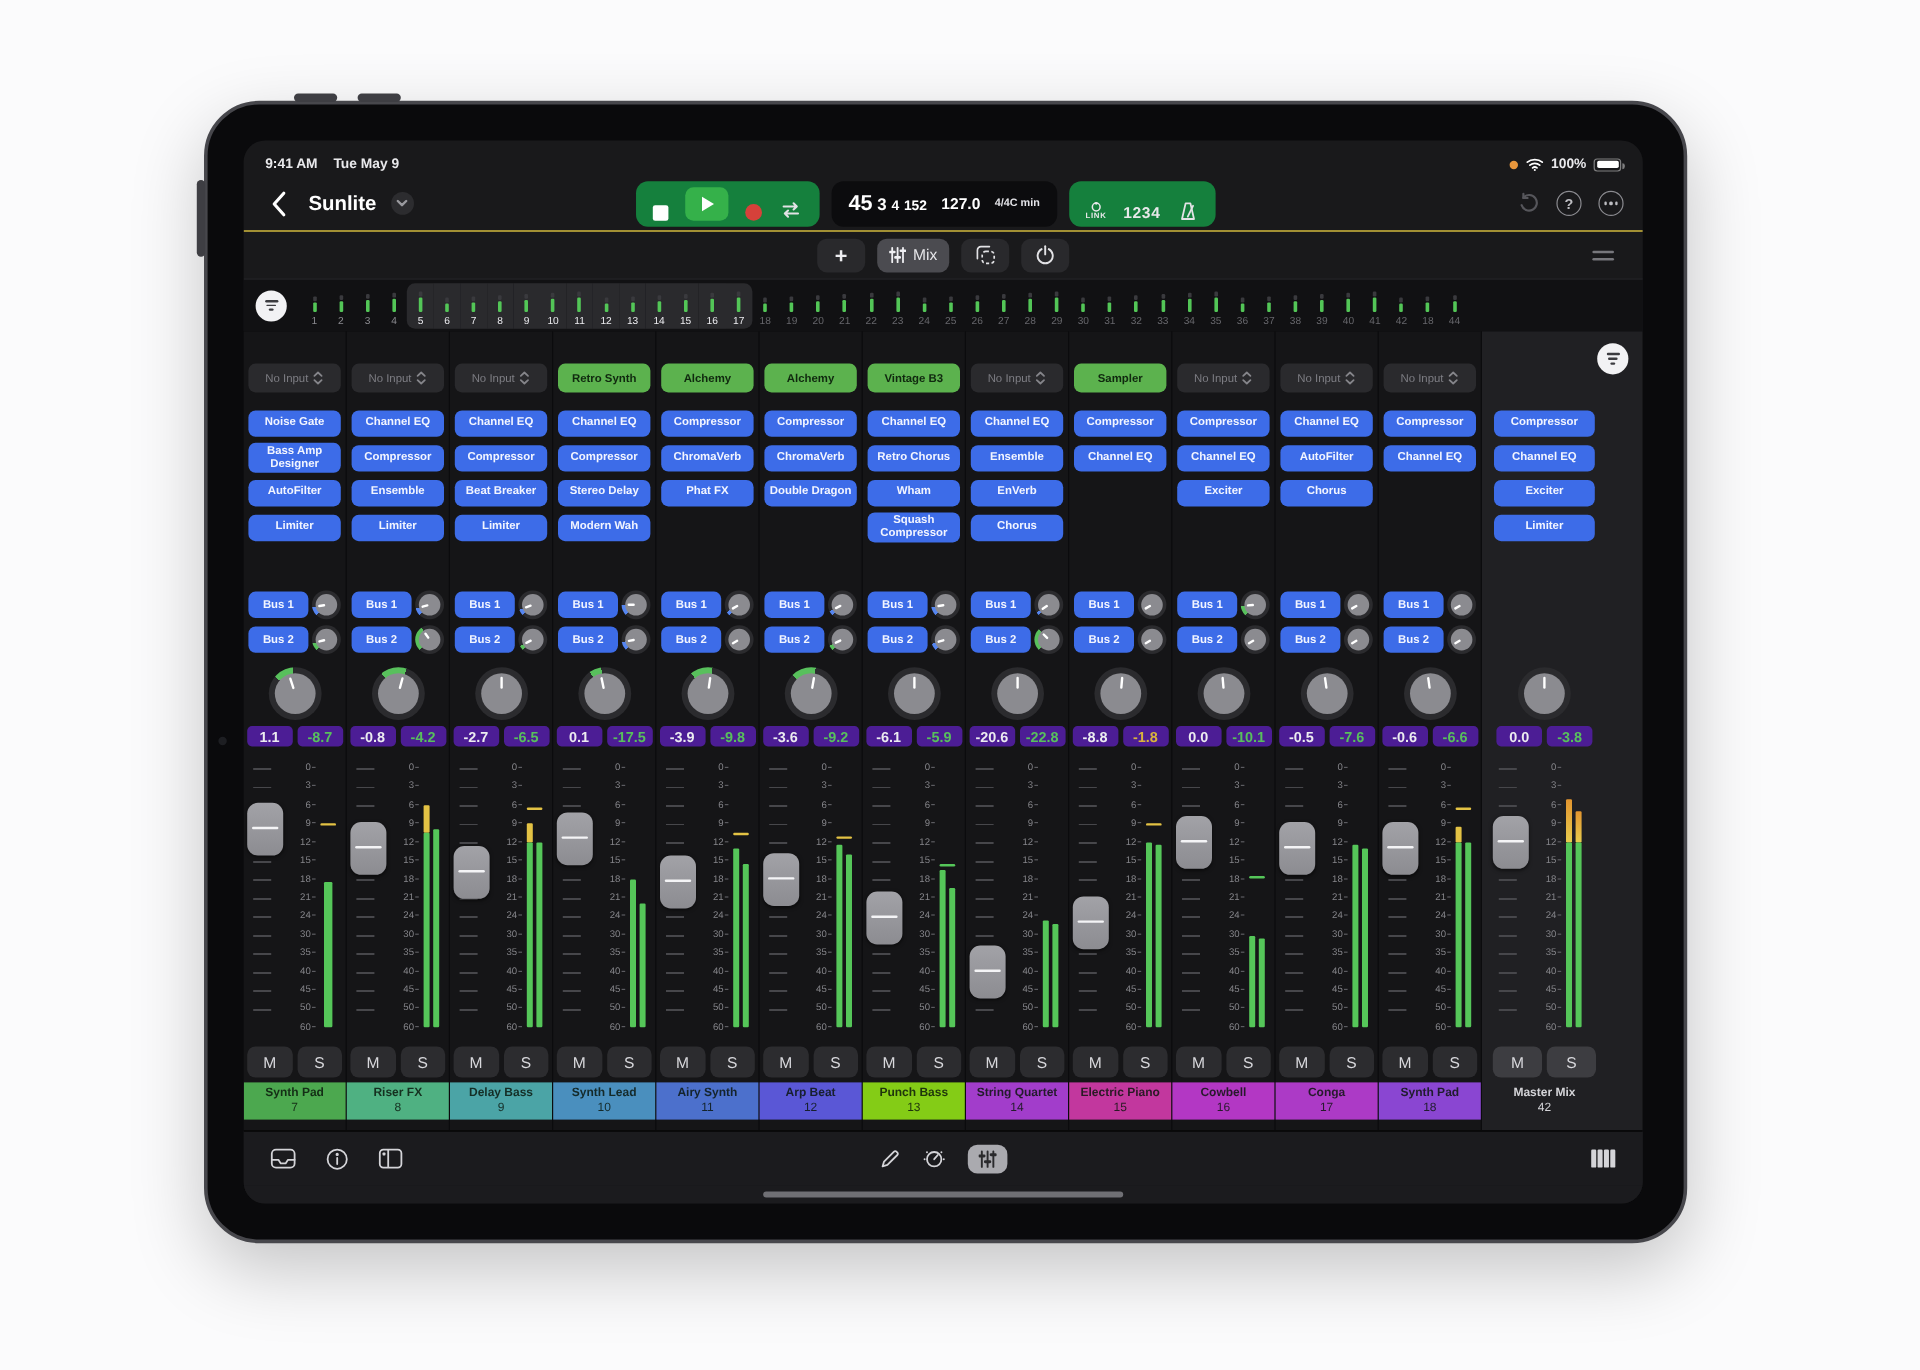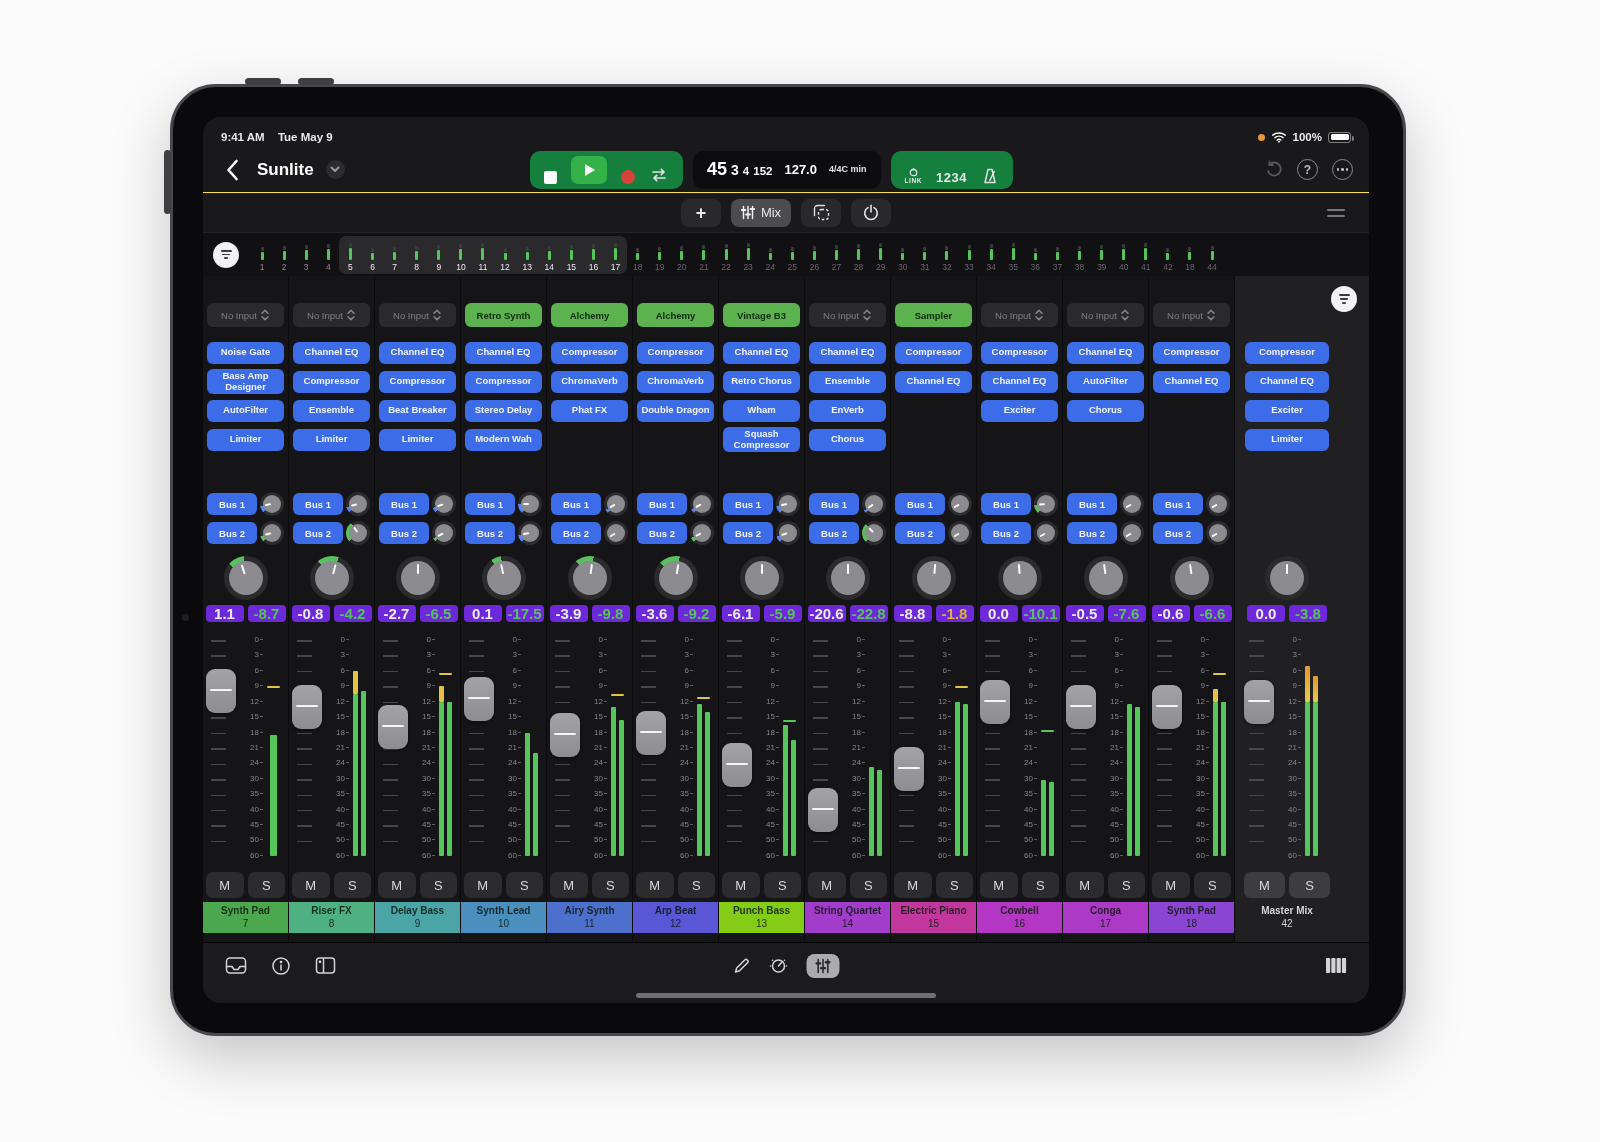--- a/index.html
+++ b/index.html
@@ -105,21 +105,21 @@
              display:flex; align-items:center; justify-content:center; }
   .knob-wrap { position:relative; width:24px; height:24px; border-radius:50%; }
   .knob-inner { position:absolute; left:3px; top:3px; width:18px; height:18px; border-radius:50%; background:#8b8b90; }
   .knob-ind { position:absolute; left:calc(50% - 1px); top:2px; width:2px; height:6px; background:#fff; border-radius:1px; transform-origin:50% 7px; }
 
   .pan-wrap { position:absolute; top:280px; left:50%; transform:translateX(-50%); width:44px; height:44px; border-radius:50%; }
   .pan-inner { position:absolute; left:5px; top:5px; width:34px; height:34px; border-radius:50%; background:#8b8b90; }
   .pan-ind { position:absolute; left:calc(50% - 1px); top:3px; width:2px; height:10px; background:#fff; border-radius:1px; transform-origin:50% 14px; }
 
   .vals { position:absolute; top:329px; left:0; right:0; display:flex; justify-content:center; gap:4px; }
-  .vbox { width:38px; height:17px; background:#6d28d9; border-radius:4px; font-size:15px; font-weight:bold;
+  .vbox { width:38px; height:17px; background:#4c1d95; border-radius:4px; font-size:12px; font-weight:bold;
           display:flex; align-items:center; justify-content:center; color:#ececf0; }
   .vbox.green { color:#58c05c; } .vbox.yellow { color:#d9b33c; }
 
   .fader-zone { position:absolute; top:358px; left:0; right:0; height:228px; }
   .fz-ticks { position:absolute; left:8px; top:6px; bottom:6px; width:15px;
               background:repeating-linear-gradient(to bottom, #47474b 0 1.5px, transparent 1.5px 15.45px); }
   .fz-handle { position:absolute; left:3px; width:30px; height:44px; border-radius:9px;
                background:linear-gradient(#a2a2a7,#8c8c91); box-shadow:0 1px 3px rgba(0,0,0,.5); }
   .fz-handle:after { content:""; position:absolute; left:4px; right:4px; top:20px; height:2px; background:#f4f4f6; border-radius:1px; }
   .fz-scale { position:absolute; left:36px; top:2px; bottom:2px; width:24px; display:flex; flex-direction:column; justify-content:space-between; }

